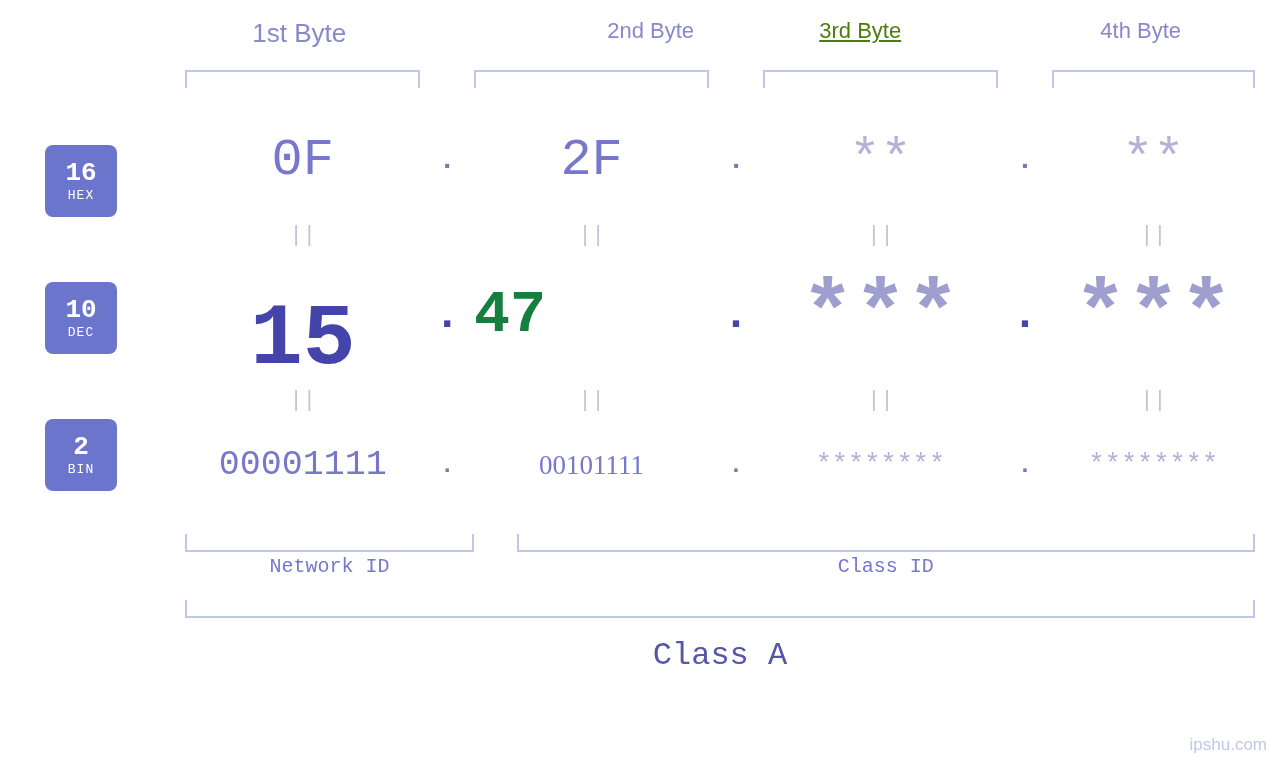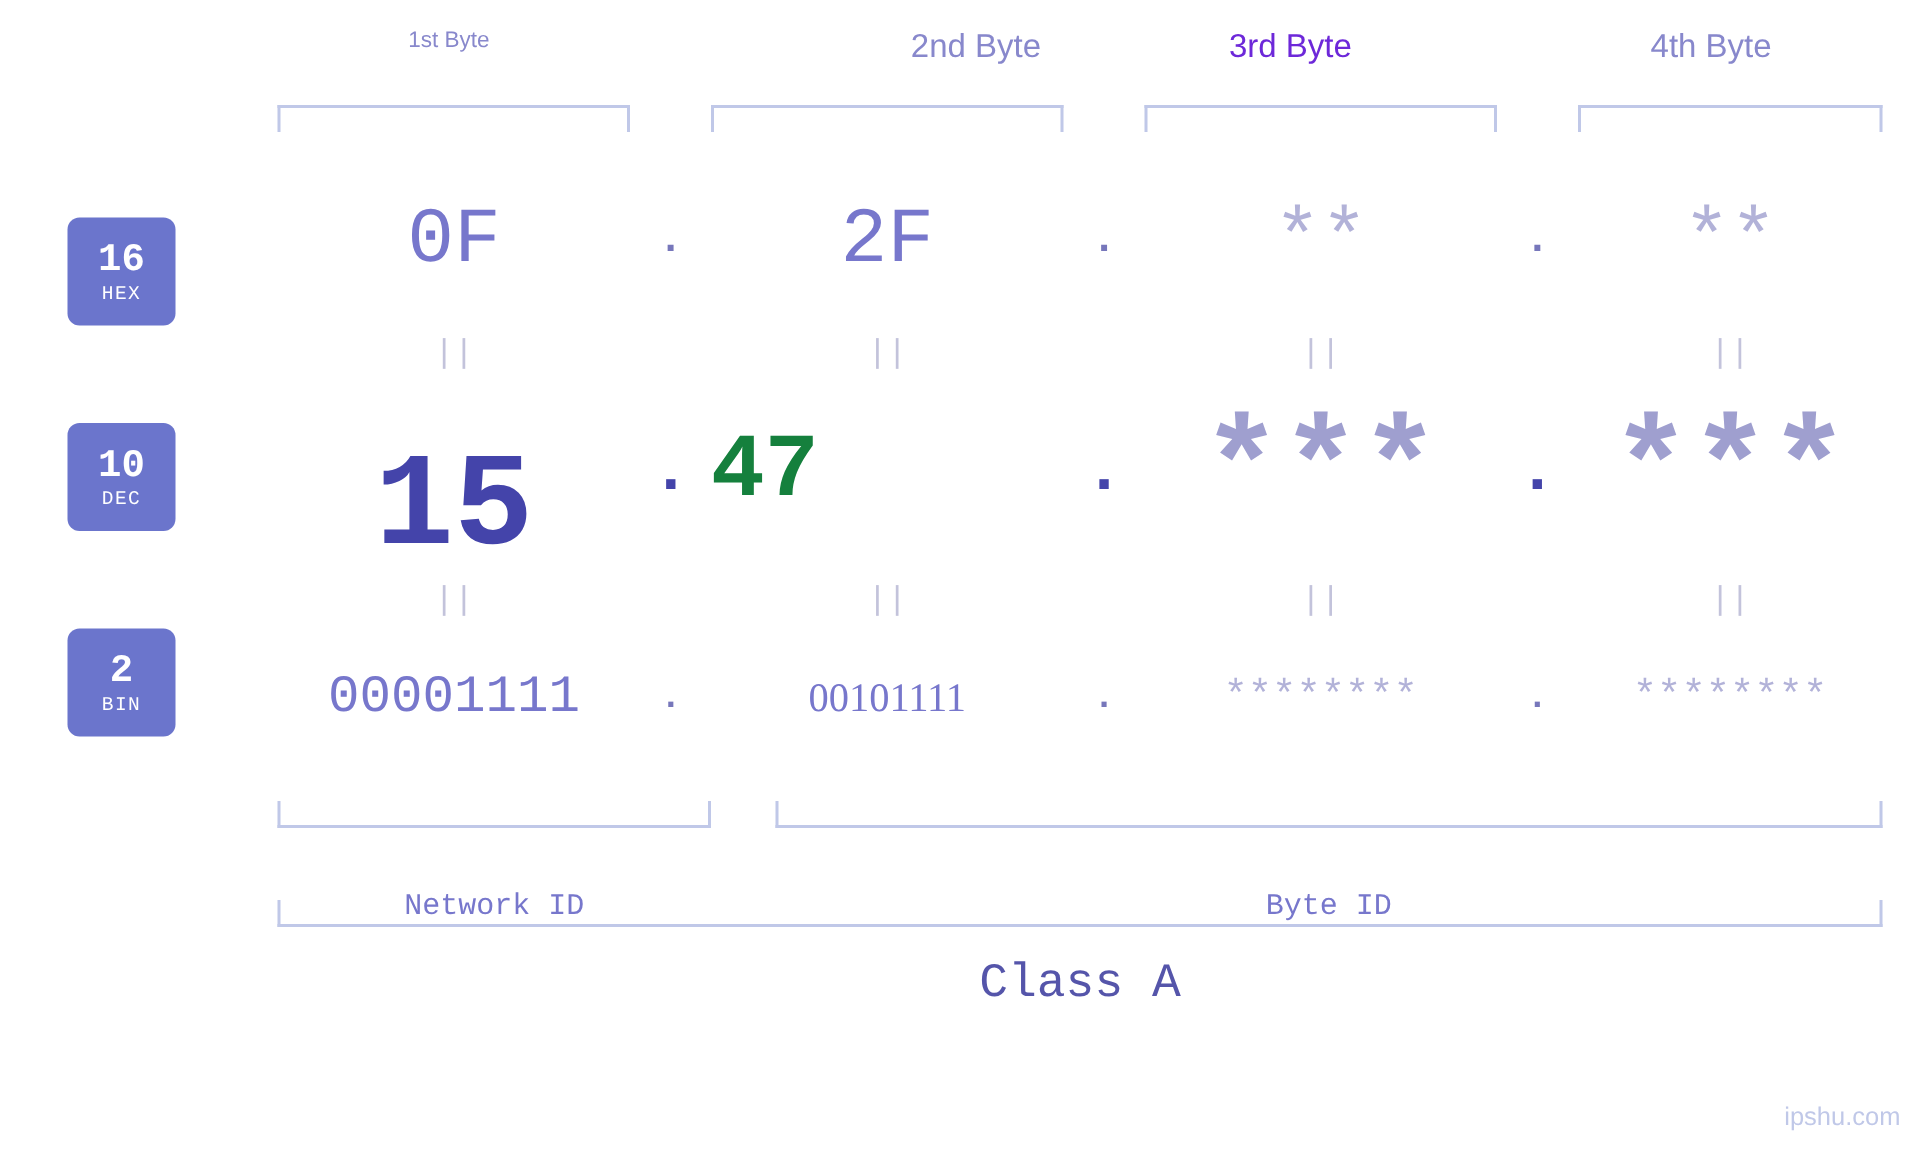--- a/index.html
+++ b/index.html
@@ -72,25 +72,25 @@
       <span class="badge-number">10</span>
       <span class="badge-label">DEC</span>
     </div>
     <div class="badge">
       <span class="badge-number">2</span>
       <span class="badge-label">BIN</span>
     </div>
   </div>
 
   <div style="position:absolute; left:185px; right:30px; top:18px; display:flex; justify-content:space-around;">
-    <div style="width:22%; text-align:center; color:#8888cc; font-size:15px; font-family:Arial,sans-serif; font-weight:300;">1st Byte</div>
+    <div style="width:22%; text-align:center; color:#8888cc; font-size:26px; font-family:Arial,sans-serif; font-weight:300;">1st Byte</div>
     <div style="width:5%;"></div>
     <div style="width:22%; text-align:right; color:#8888cc; font-size:22px; font-family:Arial,sans-serif; font-weight:300;">2nd Byte</div>
     <div style="width:5%;"></div>
-    <div style="width:22%; text-align:center; color:#6d28d9; font-size:22px; font-family:Arial,sans-serif; font-weight:300;">3rd Byte</div>
+    <div style="width:22%; text-align:center; color:#4d7c0f; font-size:22px; font-family:Arial,sans-serif; font-weight:300;text-decoration:underline;">3rd Byte</div>
     <div style="width:5%;"></div>
     <div style="width:22%; text-align:center; color:#8888cc; font-size:22px; font-family:Arial,sans-serif; font-weight:300;">4th Byte</div>
   </div>
 
   <div style="position:absolute; left:185px; right:30px; top:70px; display:flex; align-items:flex-end;">
     <div style="width:22%; height:18px; border-top:2px solid #c0c8e8; border-left:2px solid #c0c8e8; border-right:2px solid #c0c8e8;"></div>
     <div style="width:5%;"></div>
     <div style="width:22%; height:18px; border-top:2px solid #c0c8e8; border-left:2px solid #c0c8e8; border-right:2px solid #c0c8e8;"></div>
     <div style="width:5%;"></div>
     <div style="width:22%; height:18px; border-top:2px solid #c0c8e8; border-left:2px solid #c0c8e8; border-right:2px solid #c0c8e8;"></div>
@@ -149,24 +149,24 @@
   </div>
 
   <div style="position:absolute; left:185px; right:30px; top:530px; display:flex; align-items:flex-end; height:22px;">
 
     <div style="width:27%; height:18px; border-bottom:2px solid #c0c8e8; border-left:2px solid #c0c8e8; border-right:2px solid #c0c8e8;"></div>
     <div style="width:4%;"></div>
 
     <div style="flex:1; height:18px; border-bottom:2px solid #c0c8e8; border-left:2px solid #c0c8e8; border-right:2px solid #c0c8e8;"></div>
   </div>
 
-  <div style="position:absolute; left:185px; right:30px; top:555px; display:flex; align-items:center;margin-top:38px;">
+  <div style="position:absolute; left:185px; right:30px; top:555px; display:flex; align-items:center;">
     <div style="width:27%; text-align:center; color:#7777cc; font-size:20px; font-family:'Courier New',monospace;">Network ID</div>
     <div style="width:4%;"></div>
-    <div style="flex:1; text-align:center; color:#7777cc; font-size:20px; font-family:'Courier New',monospace;">Byte ID</div>
+    <div style="flex:1; text-align:center; color:#7777cc; font-size:20px; font-family:'Courier New',monospace;">Class ID</div>
   </div>
 
   <div style="position:absolute; left:185px; right:30px; top:600px; height:18px; border-bottom:2px solid #c0c8e8; border-left:2px solid #c0c8e8; border-right:2px solid #c0c8e8;"></div>
 
   <div style="position:absolute; left:185px; right:30px; top:637px; text-align:center; color:#5555aa; font-size:32px; font-family:'Courier New',monospace;">Class A</div>
 
   <div style="position:absolute; bottom:12px; right:18px; color:#c0c8e8; font-size:17px; font-family:Arial,sans-serif;">ipshu.com</div>
 
 </div>
 

